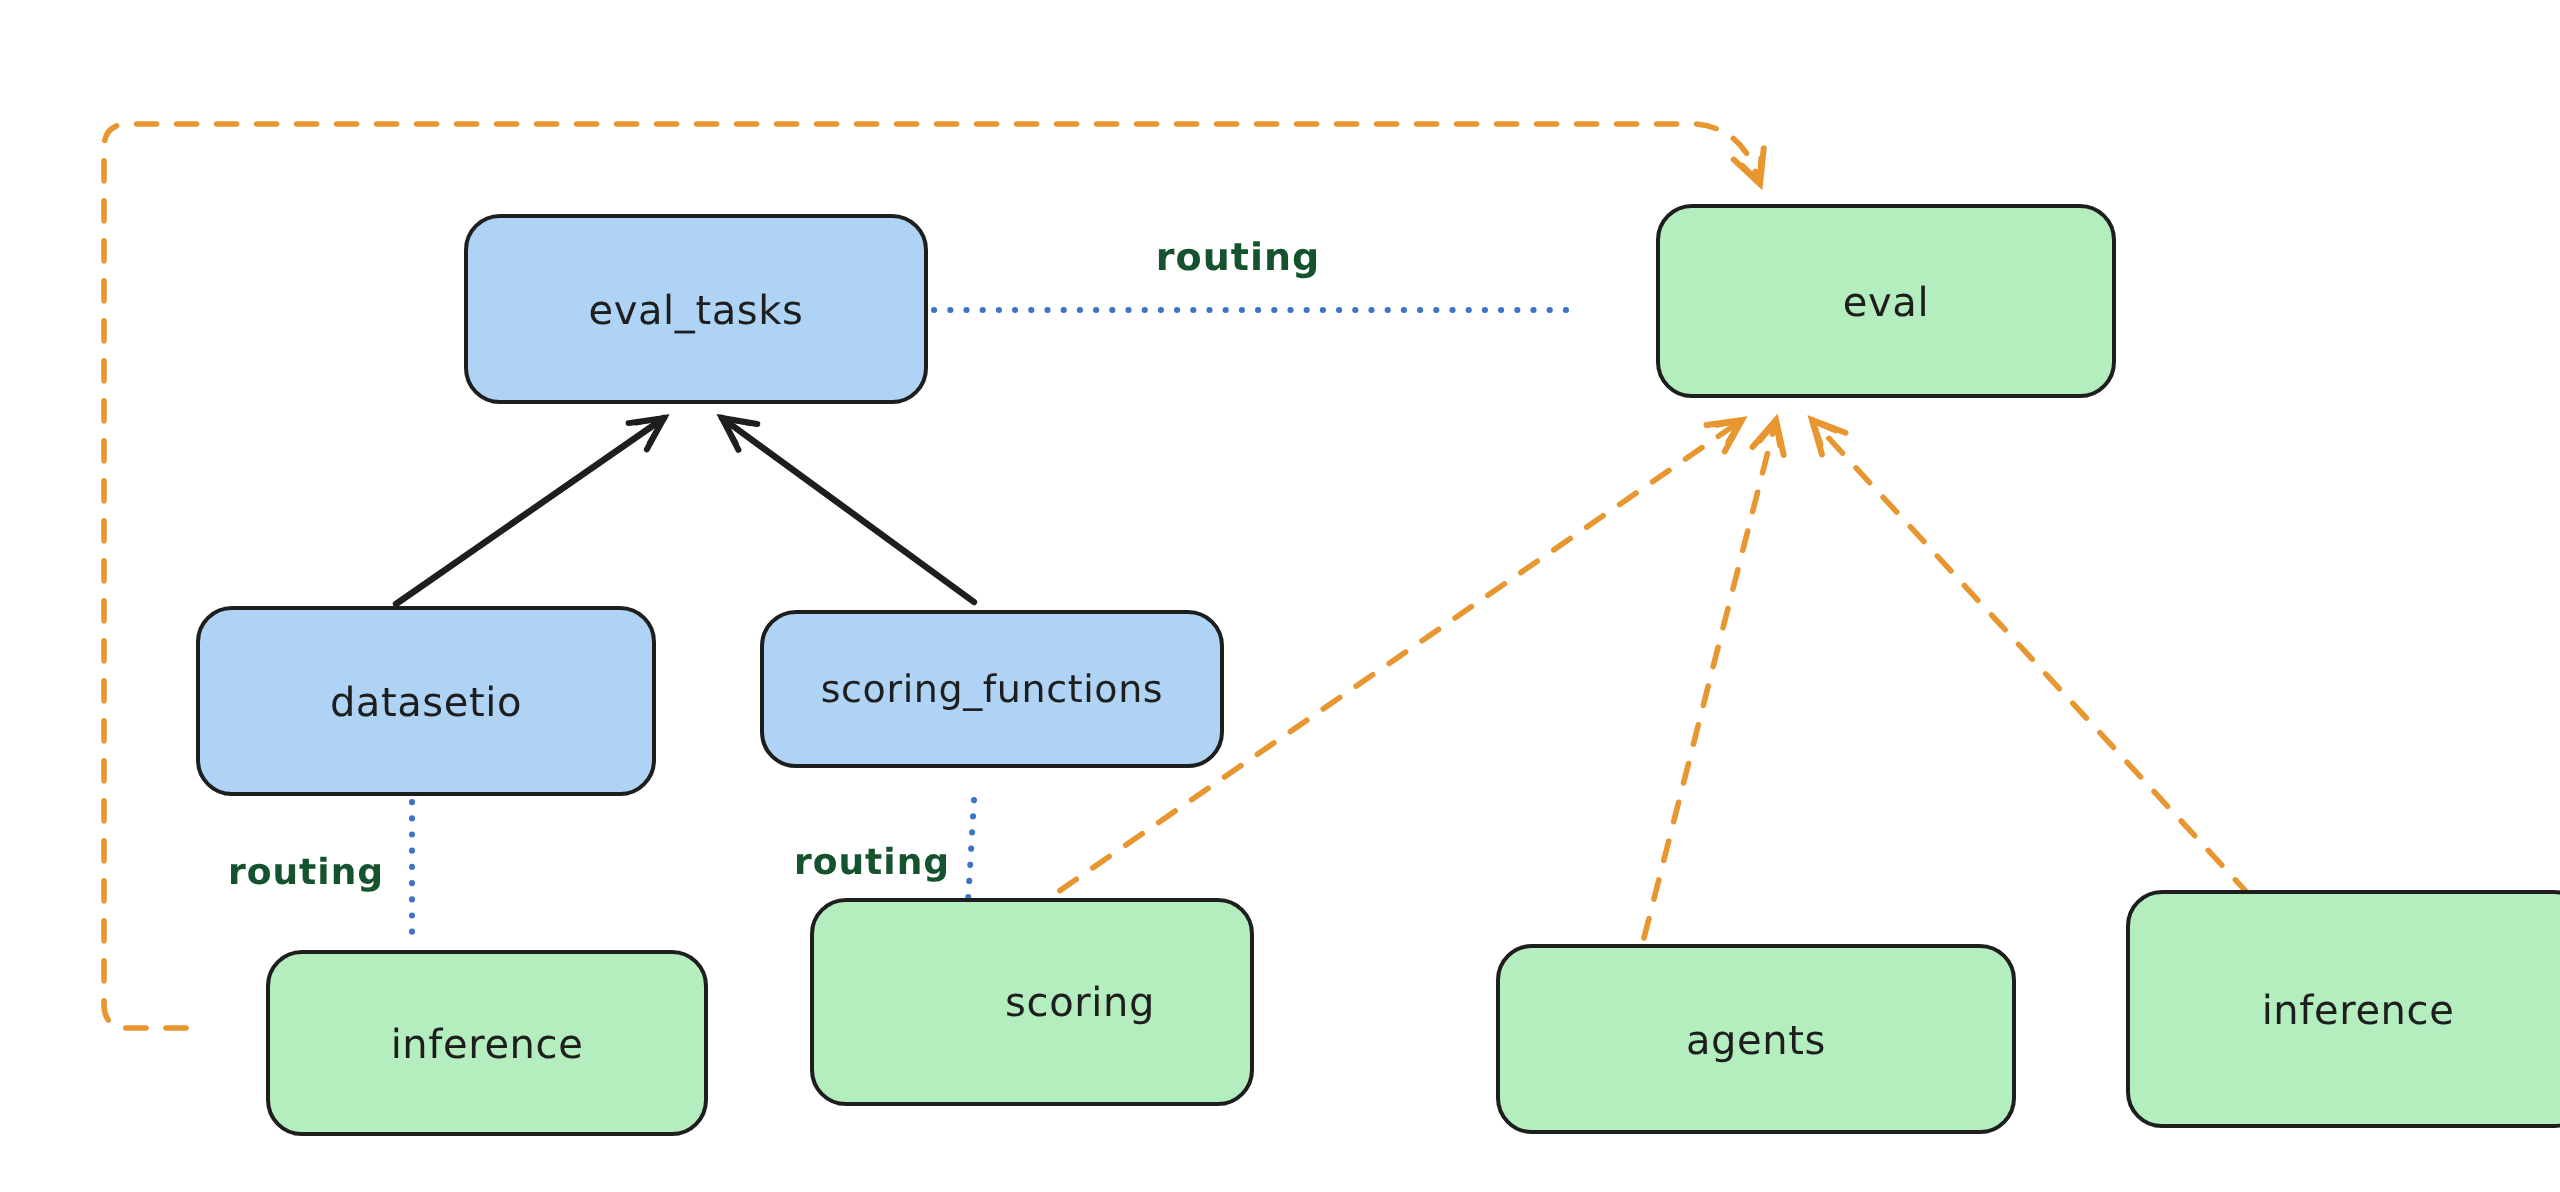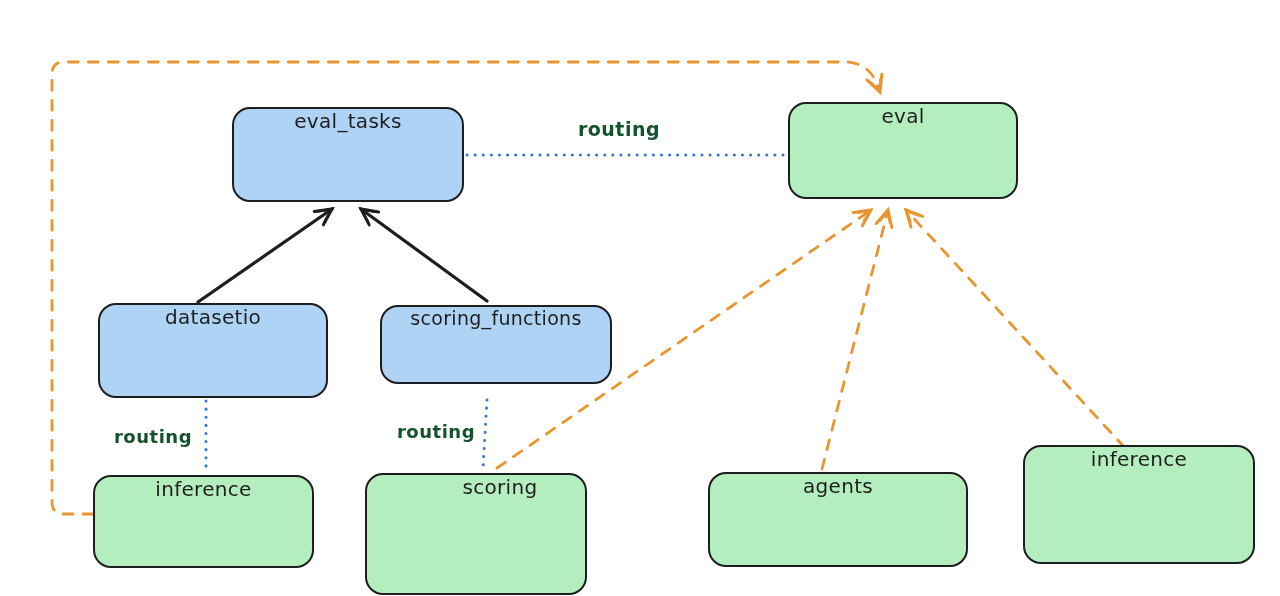--- a/index.html
+++ b/index.html
@@ -15,43 +15,44 @@
     position: absolute;
     left: 0; top: 0;
     width: 1280px; height: 596px;
   }
   .node {
     position: absolute;
     box-sizing: border-box;
     border: 2.5px solid #1e1e1e;
     border-radius: 18px;
     display: flex;
+    align-items: center;
     justify-content: center;
     color: #1e1e1e;
     font-size: 20px;
     letter-spacing: 0.3px;
   }
   .node.blue  { background: #aed3f5; }
-  .node.green { background: #b5eebe; }
+  .node.green { background: #b5eebe; margin-left: 40px; }
   .edge-label {
     position: absolute;
     width: 120px;
     text-align: center;
     color: #14532d;
     font-size: 18px;
     font-weight: bold;
     letter-spacing: 0.5px;
   }
   
   #n-eval-tasks        { left: 232px;  top: 107px; width: 232px; height: 95px; }
   #n-eval              { left: 788px;  top: 102px; width: 230px; height: 97px; }
   #n-datasets          { left: 98px;   top: 303px; width: 230px; height: 95px; }
   #n-scoring-functions { left: 380px;  top: 305px; width: 232px; height: 79px; font-size: 19px; }
   #n-datasetio         { left: 93px;   top: 475px; width: 221px; height: 93px; }
-  #n-scoring           { left: 365px;  top: 473px; width: 222px; height: 122px; padding-left: 48px; }
+  #n-scoring           { left: 365px;  top: 449px; width: 222px; height: 104px; padding-left: 48px; }
   #n-agents            { left: 708px;  top: 472px; width: 260px; height: 95px; }
   #n-inference         { left: 1023px; top: 445px; width: 232px; height: 119px; }
   
   #l-routing-top    { left: 559px; top: 118px; font-size: 19px; }
   #l-routing-left   { left: 93px;  top: 426px; }
   #l-routing-middle { left: 376px; top: 421px; }
 </style>
 </head>
 <body>
 

